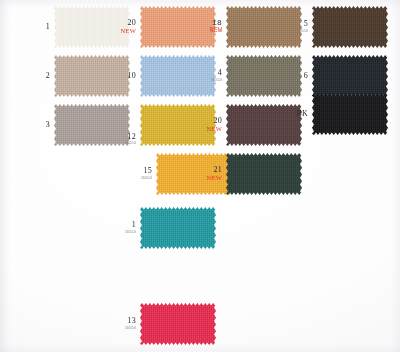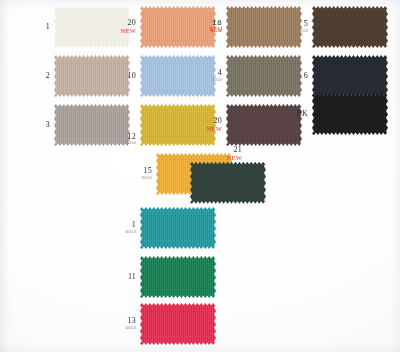--- a/index.html
+++ b/index.html
@@ -203,28 +203,20 @@
     </div>
     <div class="cell" style="left: 104px; top: 207px;">
       <div class="labels">
         <div class="code">1</div>
         <div class="subcode">31055.0</div>
       </div>
       <div class="swatch " style="width: 76px; height: 42px;">
         <div class="fab" style="background: rgb(29, 152, 160);"></div>
       </div>
     </div>
-    <div class="cell" style="left: 104px; top: 256px;">
-      <div class="labels">
-        <div class="code">11</div>
-      </div>
-      <div class="swatch " style="width: 76px; height: 42px;">
-        <div class="fab" style="background: rgb(14, 126, 79);"></div>
-      </div>
-    </div>
     <div class="cell" style="left: 104px; top: 303px;">
       <div class="labels">
         <div class="code">13</div>
         <div class="subcode">31055.0</div>
       </div>
       <div class="swatch " style="width: 76px; height: 42px;">
         <div class="fab" style="background: rgb(232, 38, 76);"></div>
       </div>
     </div>
     <div class="cell" style="left: 190px; top: 6px; font-family: Liberation Mono, monospace;">
@@ -247,21 +239,21 @@
     </div>
     <div class="cell" style="left: 190px; top: 104px;">
       <div class="labels">
         <div class="code">20</div>
         <div class="newtag">NEW</div>
       </div>
       <div class="swatch dark" style="width: 76px; height: 42px;">
         <div class="fab" style="background: rgb(85, 62, 64);"></div>
       </div>
     </div>
-    <div class="cell" style="left: 190px; top: 146px; flex-direction: column;">
+    <div class="cell" style="left: 190px; top: 153px;">
       <div class="labels">
         <div class="code">21</div>
         <div class="newtag">NEW</div>
       </div>
       <div class="swatch dark" style="width: 76px; height: 42px;">
         <div class="fab" style="background: rgb(45, 62, 56);"></div>
       </div>
     </div>
     <div class="cell" style="left: 276px; top: 6px;">
       <div class="labels">

